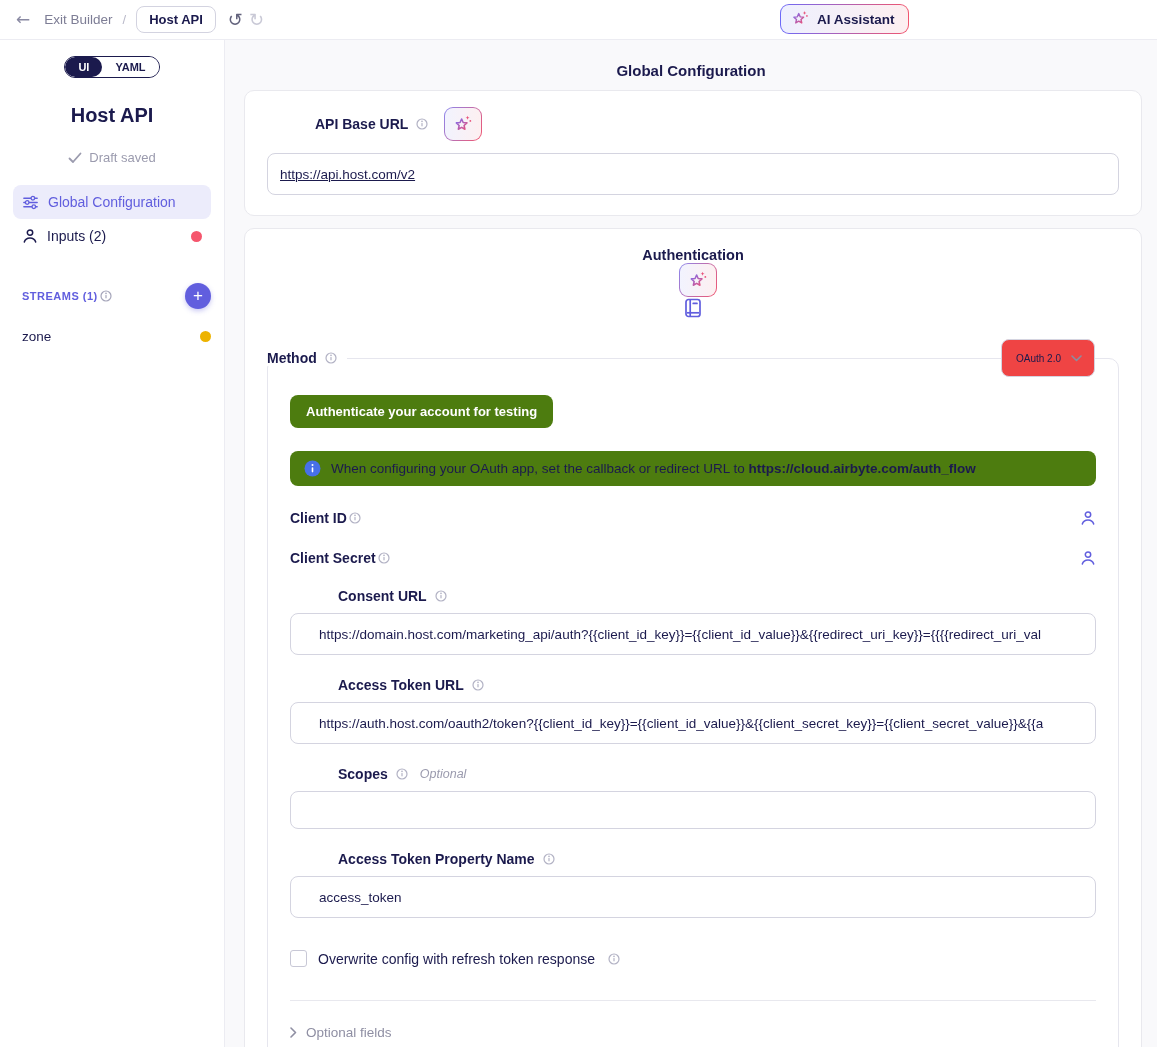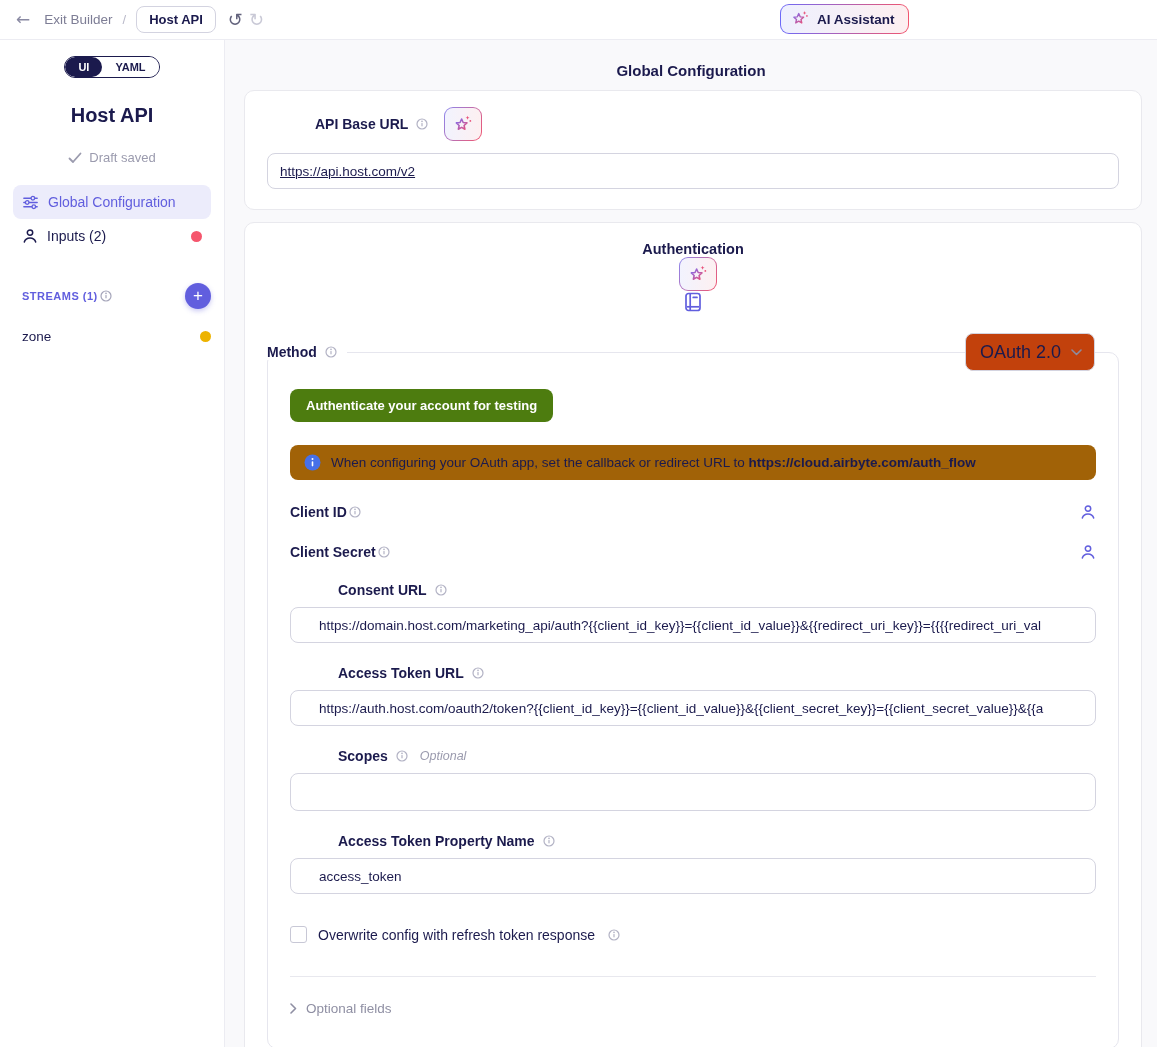--- a/index.html
+++ b/index.html
@@ -57,39 +57,39 @@
   .card.auth { margin-top:12px; padding:18px 22px 24px; }
 
   .label-row { display:flex; align-items:center; gap:6px;margin-left:48px; }
   .field-label { font-size:14px; font-weight:700; color:#1b1a4d; }
   .section-label { font-size:14.5px; font-weight:700; color:#1b1a4d; }
   .info-ic { display:inline-flex; margin-left:2px; }
   .ai-mini-btn { width:38px; height:34px; margin-left:10px; border-radius:9px; border:1px solid transparent;
                  background:linear-gradient(90deg,#f2f3fe,#fdf0f1) padding-box,
                             linear-gradient(120deg,#8a87f0,#f2566e) border-box;
                  display:flex; align-items:center; justify-content:center; cursor:pointer; }
-  .text-input { width:100%; height:36px; border:1px solid #d4d4e0; border-radius:8px; padding:0 12px;
+  .text-input { width:100%; height:42px; border:1px solid #d4d4e0; border-radius:8px; padding:0 12px;
                 font-size:13.5px; color:#1b1a4d; font-family:"Liberation Sans","DejaVu Sans",sans-serif; background:#fff; }
   .text-input.underlined { text-decoration:underline; }
   .api-input { margin-top:12px; }
 
   .auth-head { display:flex; align-items:center;flex-direction:column; }
   .auth-head .grow { flex:1; }
   .book-btn { background:none; border:none; cursor:pointer; display:flex; }
 
   .method-row { display:flex; align-items:center; position:relative; z-index:2; height:38px; margin-top:20px; }
   .method-label-group { display:flex; align-items:center; gap:6px; background:#fff; padding-right:10px; }
   .method-line { flex:1; height:1px; background:#e6e6ee; margin-right:0; }
-  .dropdown { height:38px; display:flex; align-items:center; gap:10px; background:#c2410c; border:1px solid #d4d4e0;
-              border-radius:8px; padding:0 12px 0 14px; font-size:18px; color:#1b1a4d; cursor:pointer; margin-right:24px; }
+  .dropdown { height:38px; display:flex; align-items:center; gap:10px; background:#ef4444; border:1px solid #d4d4e0;
+              border-radius:8px; padding:0 12px 0 14px; font-size:10px; color:#1b1a4d; cursor:pointer; margin-right:24px; }
 
   .nested { border:1px solid #e6e6ee; border-radius:10px; margin-top:-19px; padding:36px 22px 26px; position:relative; z-index:1; }
   .primary-btn { background:#4d7c0f; color:#fff; border:none; border-radius:8px; padding:9px 16px;
                  font-size:13px; font-weight:700; cursor:pointer; }
-  .info-banner { margin-top:23px; background:#a16207; border-radius:8px; padding:9px 14px; display:flex;
+  .info-banner { margin-top:23px; background:#4d7c0f; border-radius:8px; padding:9px 14px; display:flex;
                  align-items:center; gap:10px; font-size:13.5px; color:#1b1a4d; }
   .banner-bold { font-weight:700; }
 
   .secret-row { display:flex; align-items:center; margin-top:24px; }
   .secret-row .grow { flex:1; }
   .user-btn { background:none; border:none; cursor:pointer; display:flex; }
 
   .field-block { margin-top:22px; }
   .field-block .text-input { margin-top:9px;padding-left:28px; }
   .optional-tag { font-style:italic; color:#9b9bae; font-size:12.5px; margin-left:6px;text-align:right; }

